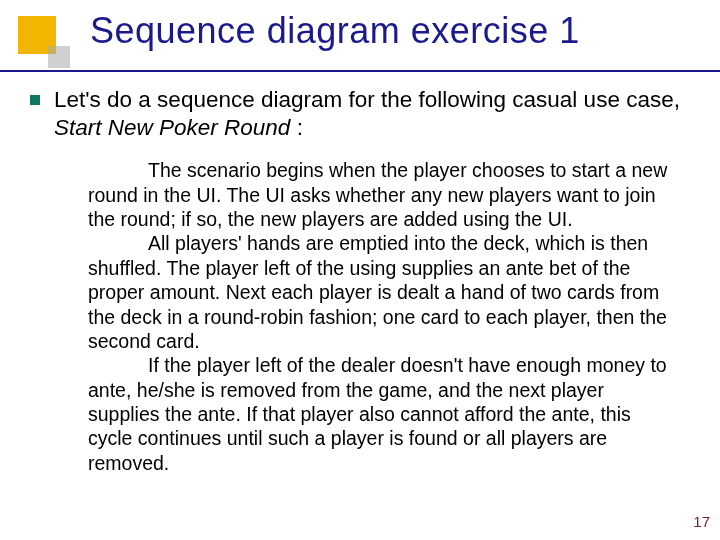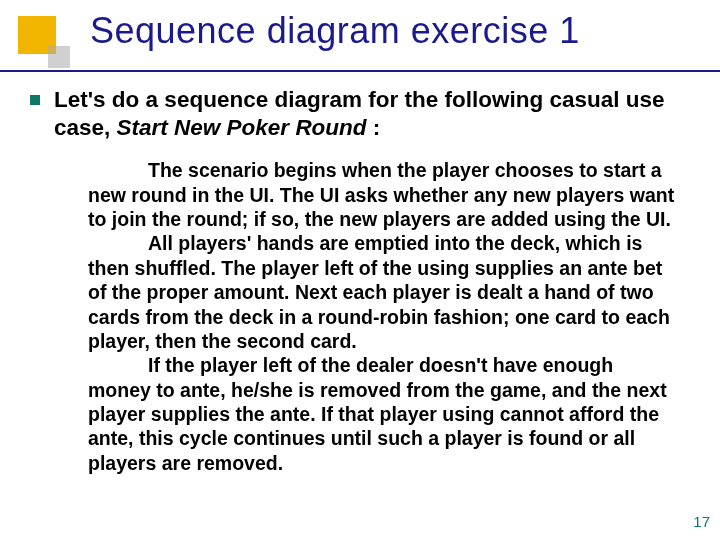--- a/index.html
+++ b/index.html
@@ -54,21 +54,20 @@
     top: 70px;
     width: 720px;
     height: 2px;
     background: #1a1a8c;
   }
   .content {
     position: absolute;
     left: 30px;
     top: 86px;
     right: 30px;
-    font-weight: bold;
   }
   .bullet-row {
     display: flex;
     align-items: flex-start;
     gap: 14px;
     margin-bottom: 6px;
   }
   .bullet {
     flex: 0 0 10px;
     width: 10px; height: 10px;
@@ -90,21 +89,21 @@
   }
   .body-block p {
     text-indent: 60px;
     margin: 0;
   }
   .pageno {
     position: absolute;
     right: 10px;
     bottom: 10px;
     font-size: 15px;
-    color: #0f766e;
+    color: #7f1d1d;
     font-family: Arial, sans-serif;
   }
 </style>
 </head>
 <body>
 
 <div class="slide">
 
   <div class="corner-deco">
     <div class="square-a"></div>
@@ -118,18 +117,18 @@
     <div class="bullet-row">
       <div class="bullet"></div>
       <div class="lead">
         <span>Let's do a sequence diagram for the following casual use case, </span><span class="ital">Start New Poker Round</span><span> :</span>
       </div>
     </div>
 
     <div class="body-block">
       <p>The scenario begins when the player chooses to start a new round in the UI.  The UI asks whether any new players want to join the round; if so, the new players are added using the UI.</p>
       <p>All players' hands are emptied into the deck, which is then shuffled.  The player left of the using supplies an ante bet of the proper amount.  Next each player is dealt a hand of two cards from the deck in a round-robin fashion; one card to each player, then the second card.</p>
-      <p>If the player left of the dealer doesn't have enough money to ante, he/she is removed from the game, and the next player supplies the ante.  If that player using cannot afford the ante, this cycle continues until such a player is found or all players are removed.</p>
+      <p>If the player left of the dealer doesn't have enough money to ante, he/she is removed from the game, and the next player supplies the ante.  If that player also cannot afford the ante, this cycle continues until such a player is found or all players are removed.</p>
     </div>
   </div>
 
   <div class="pageno">17</div>
 </div>
 
 </body></html>

